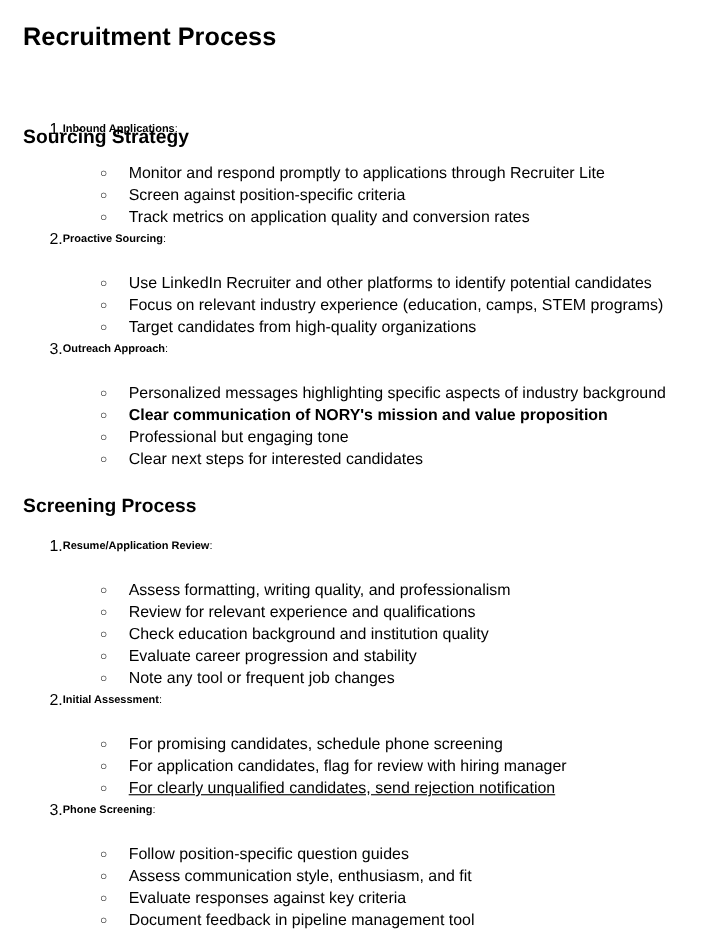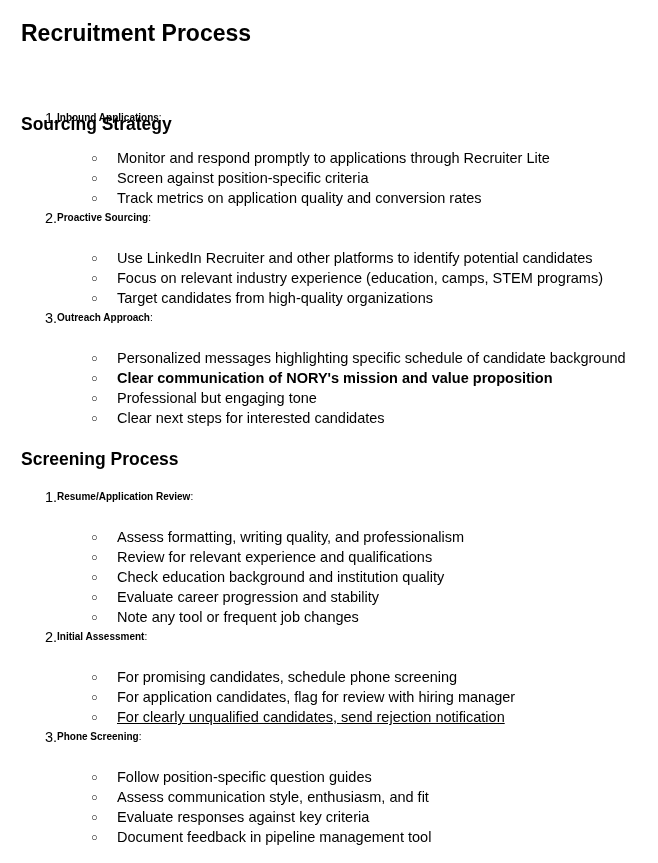--- a/index.html
+++ b/index.html
@@ -33,21 +33,21 @@
       <div class="abs item" style="top: 208px;"><b>Proactive Sourcing</b><span>:</span></div>
       <div class="abs bullet" style="top: 248px;">○</div>
       <div class="abs sub" style="top: 248px;">Use LinkedIn Recruiter and other platforms to identify potential candidates</div>
       <div class="abs bullet" style="top: 268px;">○</div>
       <div class="abs sub" style="top: 268px;">Focus on relevant industry experience (education, camps, STEM programs)</div>
       <div class="abs bullet" style="top: 288px;">○</div>
       <div class="abs sub" style="top: 288px;">Target candidates from high-quality organizations</div>
       <div class="abs num" style="top: 308px;">3.</div>
       <div class="abs item" style="top: 308px;"><b>Outreach Approach</b><span>:</span></div>
       <div class="abs bullet" style="top: 348px;">○</div>
-      <div class="abs sub" style="top: 348px;">Personalized messages highlighting specific schedule of candidate background</div>
+      <div class="abs sub" style="top: 348px;">Personalized messages highlighting specific aspects of industry background</div>
       <div class="abs bullet" style="top: 368px;">○</div>
       <div class="abs sub" style="top: 368px; font-weight: bold;">Clear communication of NORY's mission and value proposition</div>
       <div class="abs bullet" style="top: 388px;">○</div>
       <div class="abs sub" style="top: 388px;">Professional but engaging tone</div>
       <div class="abs bullet" style="top: 408px;">○</div>
       <div class="abs sub" style="top: 408px;">Clear next steps for interested candidates</div>
       <div class="abs h2" style="top: 448px;">Screening Process</div>
       <div class="abs num" style="top: 487px;">1.</div>
       <div class="abs item" style="top: 487px;"><b>Resume/Application Review</b><span>:</span></div>
       <div class="abs bullet" style="top: 527px;">○</div>

